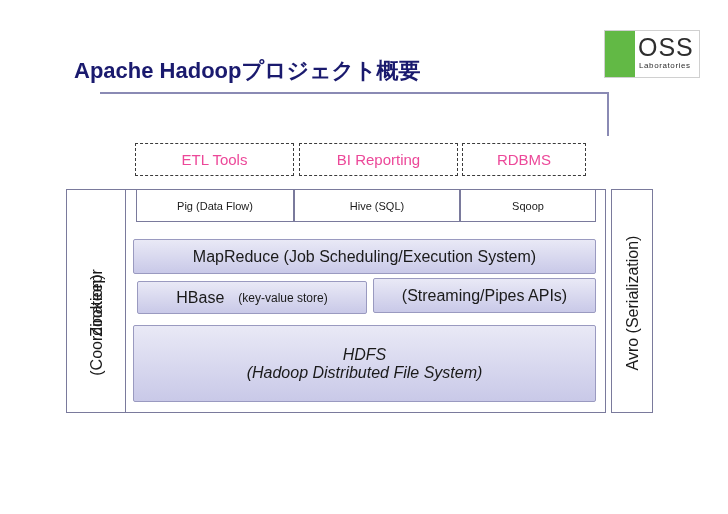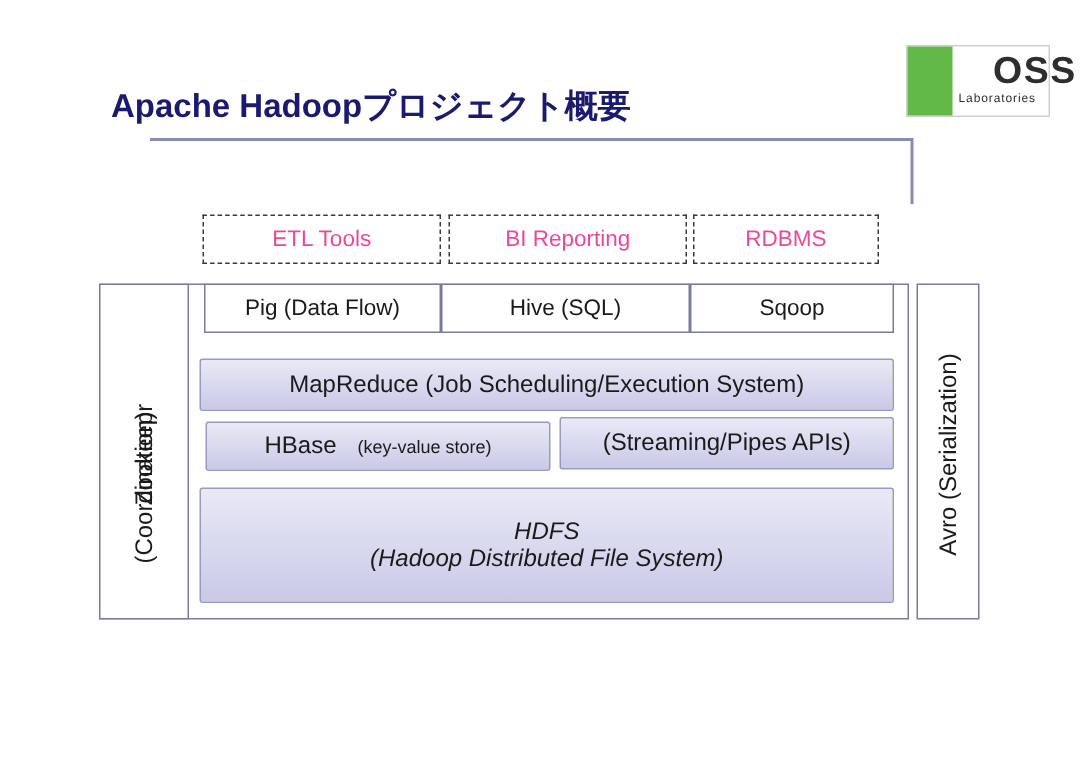--- a/index.html
+++ b/index.html
@@ -60,25 +60,24 @@
     top: 0px;
     width: 30px;
     height: 46px;
     background: #62b945;
   }
   #logo-oss {
     position: absolute;
     left: 33px;
     top: 2px;
     font-size: 25px;
-    font-weight: bold;
+    font-weight: normal;
     color: #2e2e2e;
     letter-spacing: 1px;
     line-height: 28px;
-    margin-left: 24px;
   }
   #logo-sub {
     position: absolute;
     left: 34px;
     top: 30px;
     font-size: 8px;
     color: #2e2e2e;
     letter-spacing: 0.6px;
   }
 
@@ -104,21 +103,21 @@
   }
 
   .solid-box {
     position: absolute;
     border: 1px solid #7a7a9c;
     box-sizing: border-box;
     background: #ffffff;
     display: flex;
     align-items: center;
     justify-content: center;
-    font-size: 15px;
+    font-size: 11px;
     color: #1a1a1a;
   }
 
   .vert-box {
     position: absolute;
     border: 1px solid #7a7a9c;
     box-sizing: border-box;
     background: #ffffff;
   }
   .vert-text {

